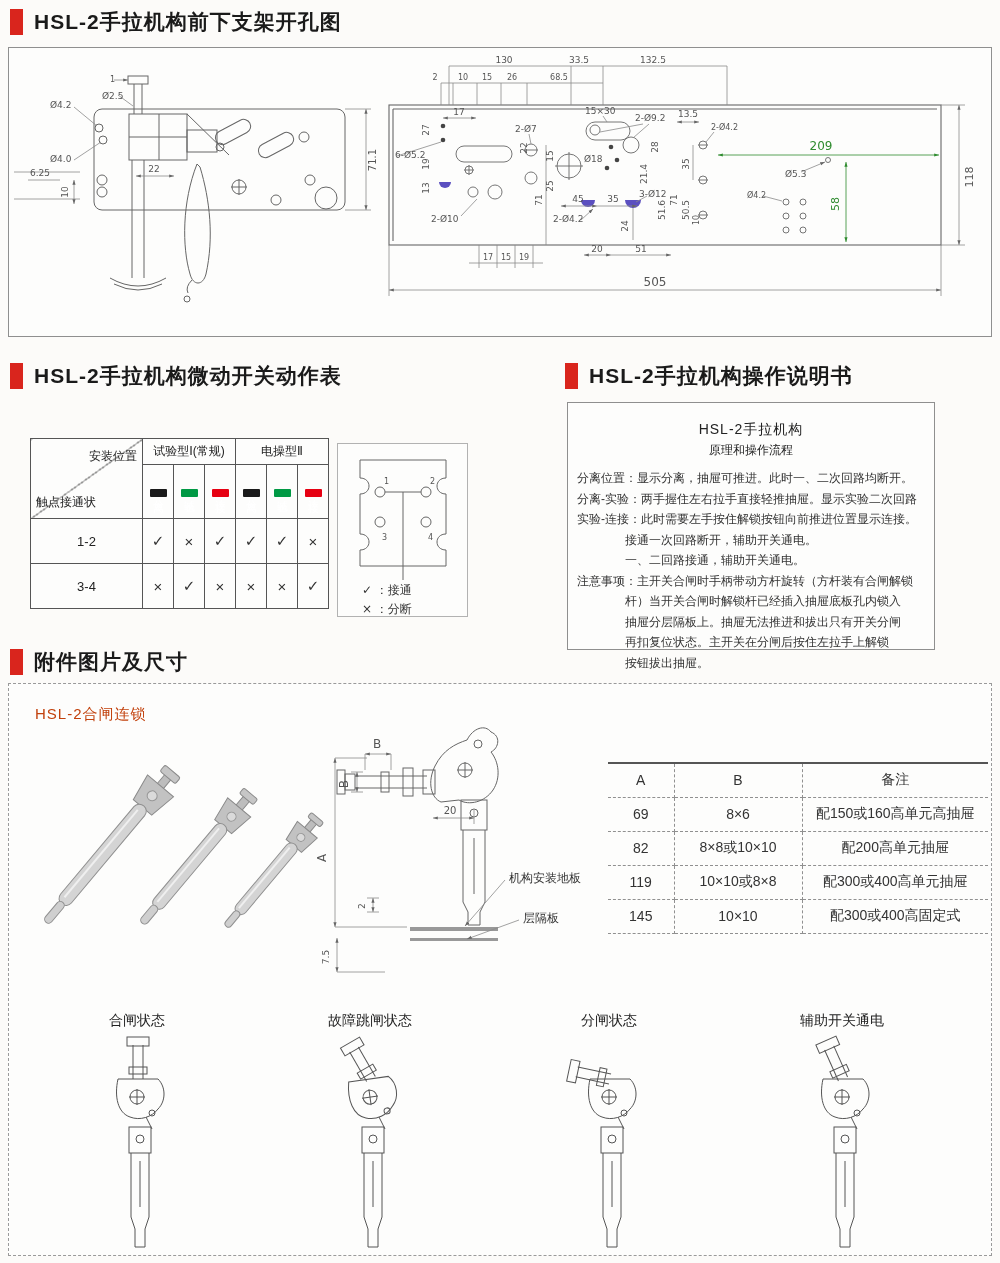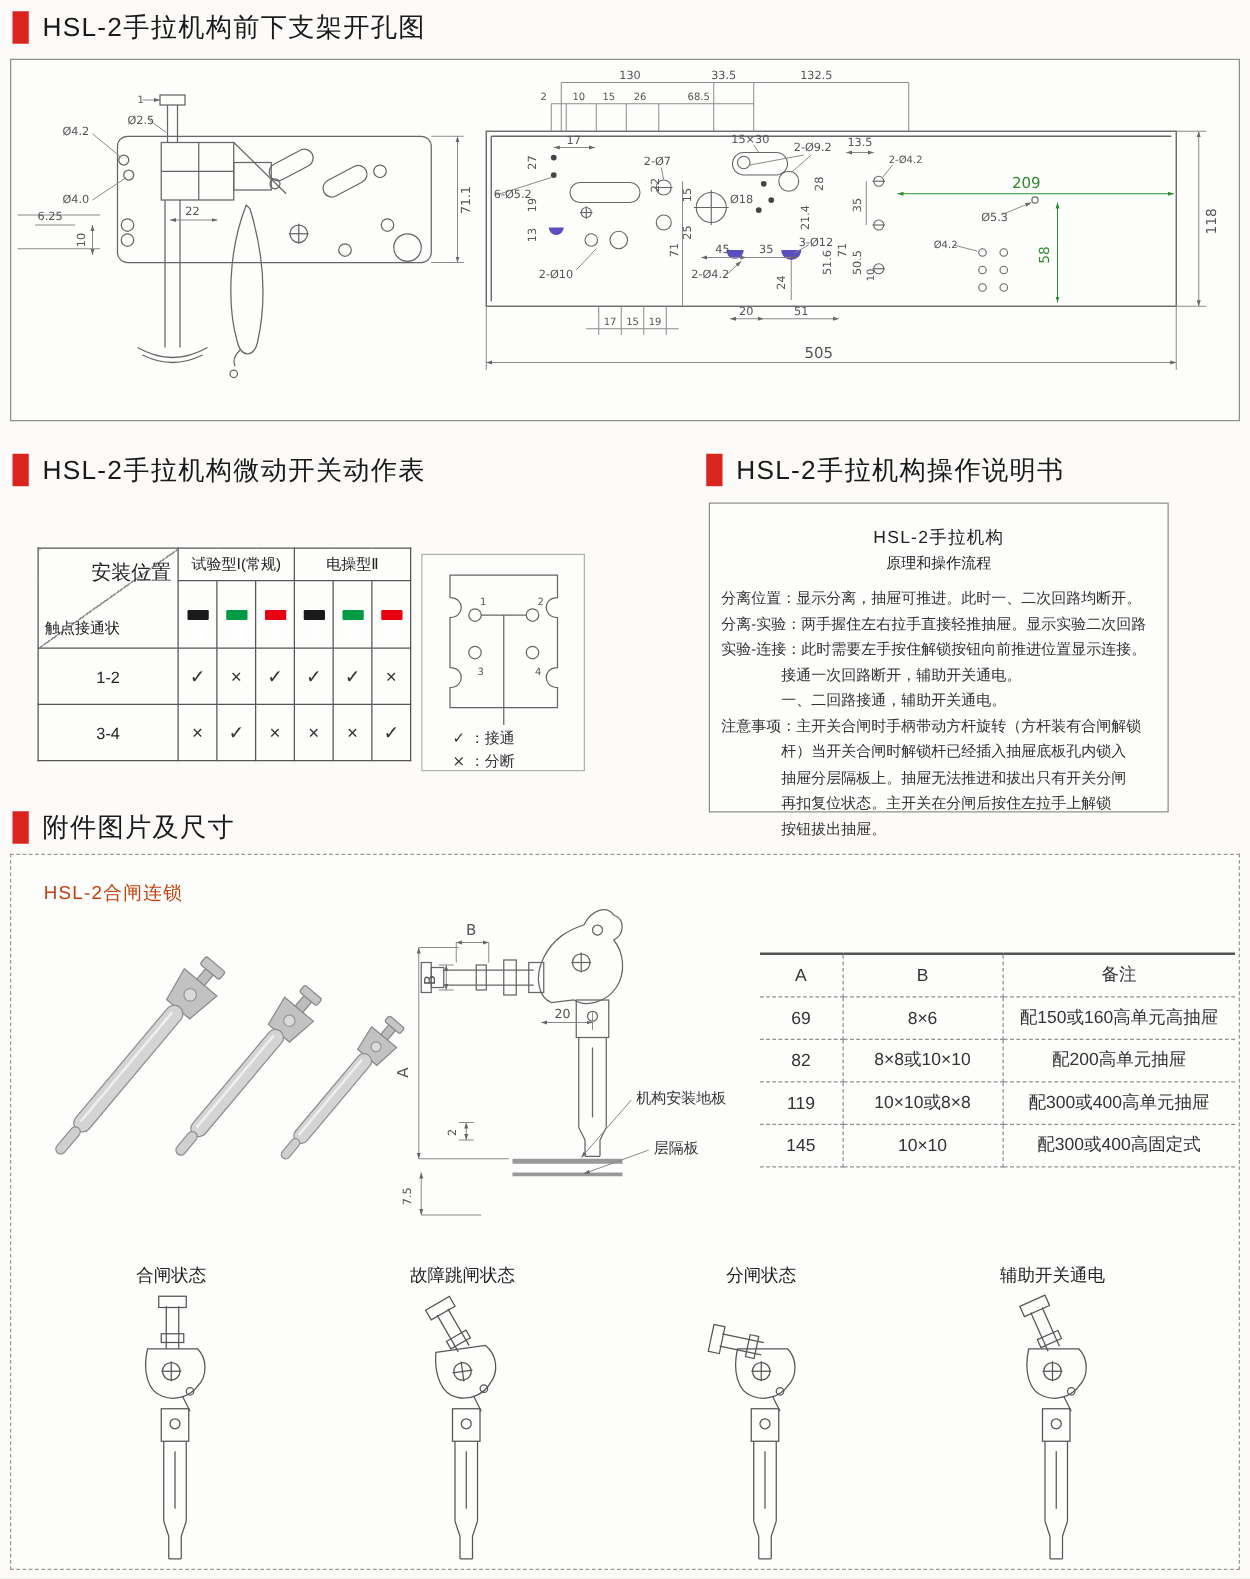--- a/index.html
+++ b/index.html
@@ -1,35 +1,35 @@
 <!DOCTYPE html>
 <html><head>
 <meta charset="utf-8">
 <style>
 *{margin:0;padding:0;box-sizing:border-box}
 html,body{background:#e9e9e9}
 body{font-family:"Liberation Sans","DejaVu Sans",sans-serif;color:#222}
 .page{position:relative;width:1000px;height:1263px;margin:0 auto;background:#fcfbf9;overflow:hidden}
 .sec{position:absolute;display:flex;align-items:center;gap:11px}
 .redbar{width:13px;height:26px;background:#d9251d;flex:0 0 auto}
-.sec h2{font-size:21px;font-weight:normal;color:#1a1a1a;letter-spacing:1px;white-space:nowrap}
+.sec h2{font-size:21px;font-weight:bold;color:#1a1a1a;letter-spacing:1px;white-space:nowrap}
 .panel{position:absolute;border:1px solid #8f8f8f;background:#fdfdfc}
 .panel.dashed{border:1px dashed #9a9a9a}
 svg{position:absolute;overflow:visible}
 svg text{font-family:"DejaVu Sans","Liberation Sans",sans-serif;fill:#555}
 .d{font-size:9px;text-anchor:middle}
 .ds{font-size:9px;text-anchor:start}
 .dbig{font-size:12px;text-anchor:middle}
 .dg{fill:#2e8b2e}
 
 .sw{position:absolute;left:30px;top:438px;border-collapse:collapse;table-layout:fixed;background:#fdfdfc}
 .sw td{border:1px solid #555;text-align:center;vertical-align:middle;padding:0}
 .sw .corner{position:relative;width:112px;background:
  linear-gradient(to bottom right,transparent 49.5%,#777 49.5%,#777 50.3%,transparent 50.3%)}
-.sw .c-top{position:absolute;top:9px;right:5px;font-size:16px}
+.sw .c-top{position:absolute;top:9px;right:5px;font-size:12px}
 .sw .c-bot{position:absolute;bottom:7px;left:5px;font-size:12px}
 .sw .grp{font-size:12px;height:26px}
 .sw .bcell{width:31px;height:54px}
 .bdg{display:inline-block;writing-mode:vertical-rl;text-orientation:upright;
  color:#fff;font-size:11px;line-height:15px;padding:2px 1px;letter-spacing:2px;border-radius:1px}
 .sw .rl{font-size:13px;height:45px}
 .sw .val{font-size:15px;color:#333}
 
 .conn{position:absolute;left:337px;top:443px;width:131px;height:174px;border:1px solid #b2b2b2;background:#fdfdfc}
 

